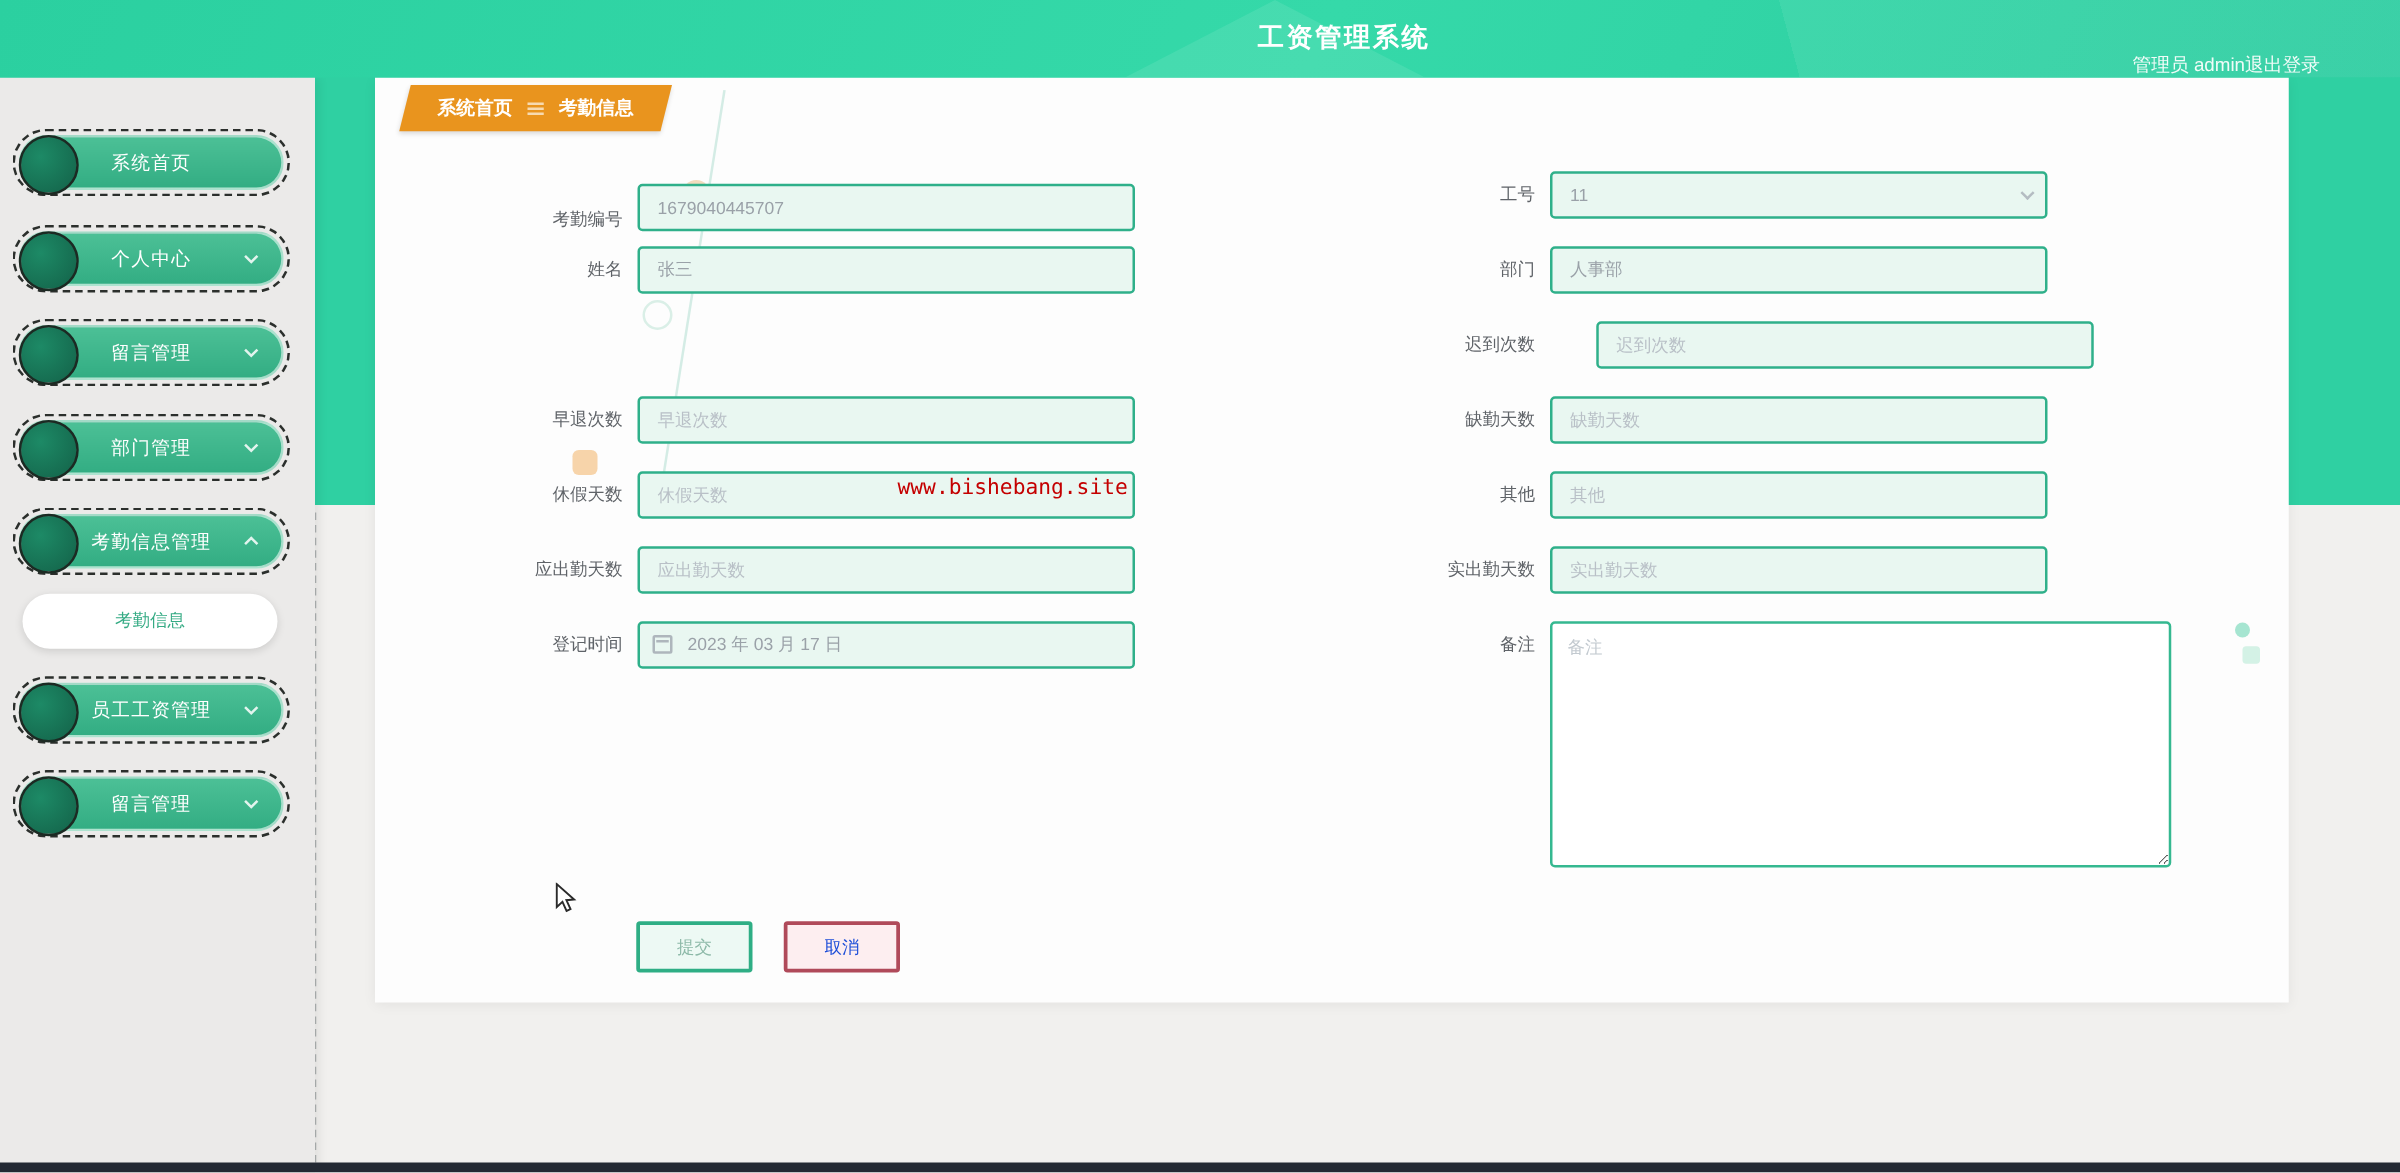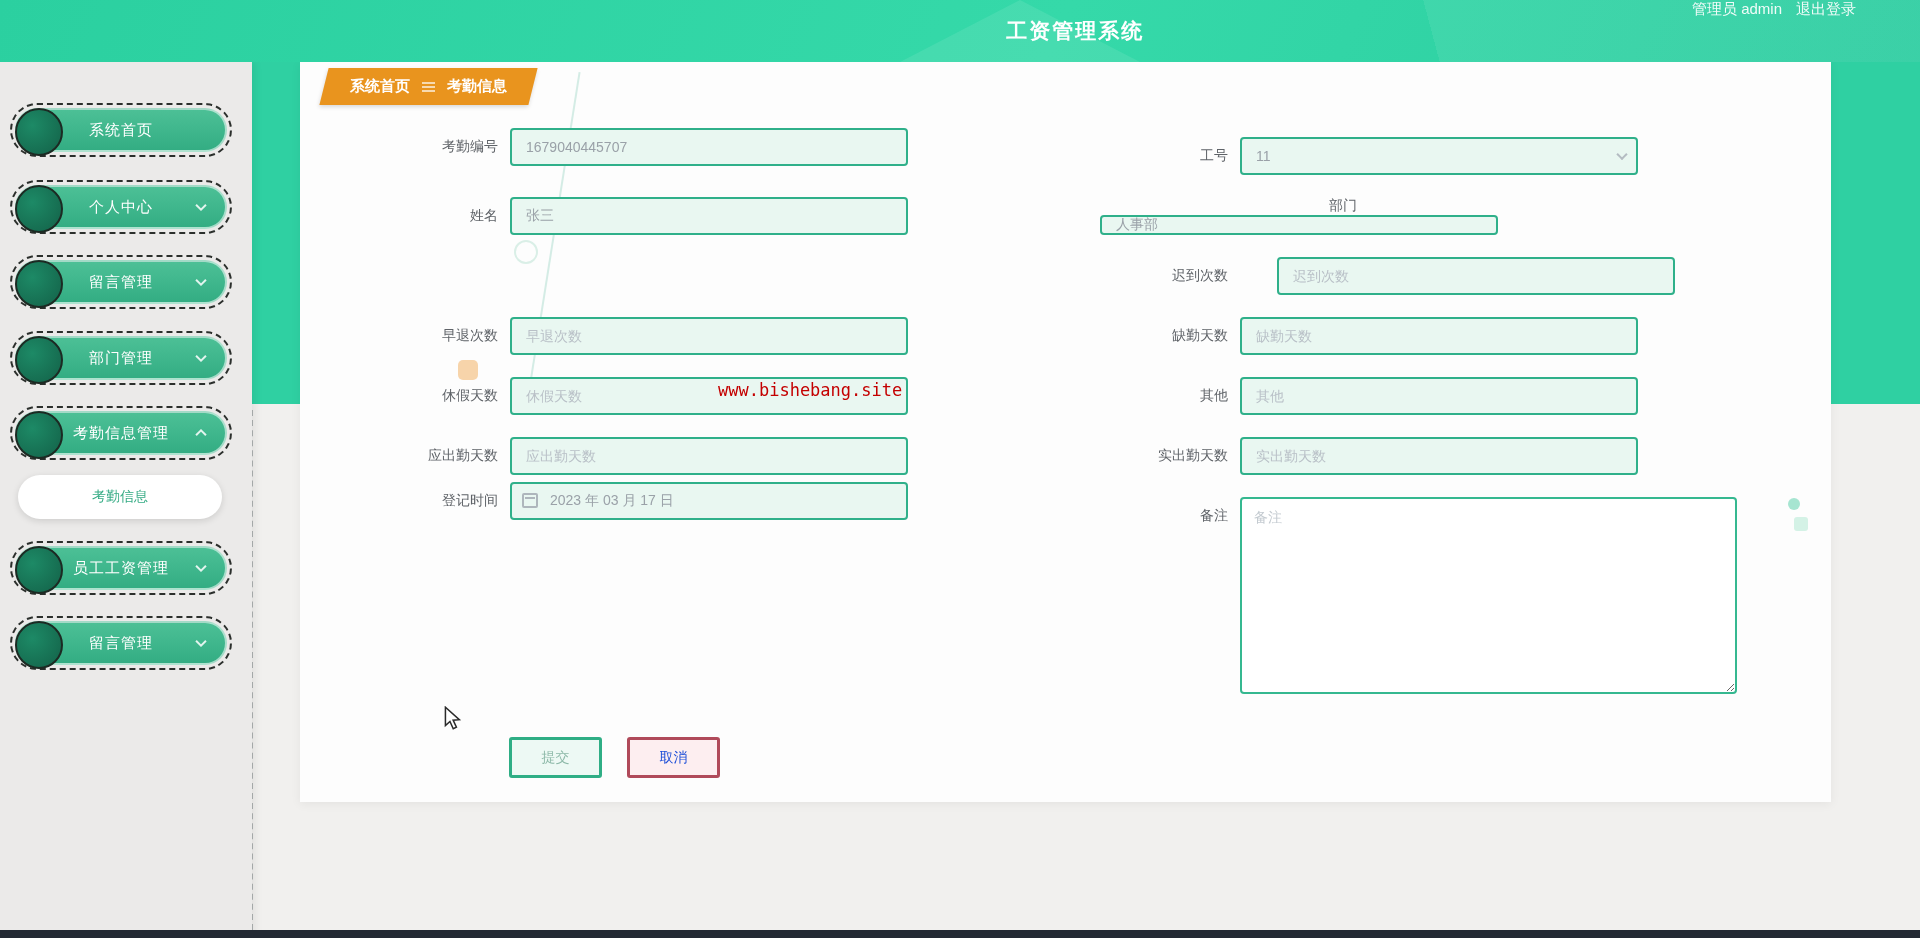--- a/index.html
+++ b/index.html
@@ -9,22 +9,22 @@
 
   
   .header { position:absolute; left:0; top:0; width:1920px; height:62px;
             background:linear-gradient(115deg,#2bd0a0,#35d9a9 55%,#2ccda0); overflow:hidden; z-index:5; }
   .header-tri { position:absolute; left:900px; top:0; width:240px; height:62px;
                 background:rgba(255,255,255,.09); clip-path:polygon(50% 0,0 100%,100% 100%); }
   .header-band { position:absolute; left:1080px; top:0; width:840px; height:62px;
                  background:linear-gradient(75deg,transparent 42%,rgba(255,255,255,.07) 42%); }
   .app-title { position:absolute; left:56%; top:0; transform:translateX(-50%); line-height:62px;
                color:#fff; font-size:21px; font-weight:bold; letter-spacing:2px; }
-  .header-right { position:absolute; right:64px; top:0; height:62px; display:flex; align-items:flex-start;
-                  gap:14px; color:rgba(255,255,255,.92); font-size:15px; }
+  .header-right { position:absolute; right:64px; top:0; height:62px; display:flex; align-items:flex-end;
+                  color:rgba(255,255,255,.92); font-size:15px; }
   .logout { cursor:pointer;font-family:Liberation Mono, monospace; }
 
   
   .sidebar { position:absolute; left:0; top:62px; width:252px; height:876px; background:#ebeae9;
              box-shadow:3px 0 8px rgba(0,0,0,.07); z-index:4; }
   .sidebar-dash { position:absolute; left:251px; top:410px; height:520px; width:0;
                   border-left:2px dashed rgba(90,100,105,.45); z-index:3; }
   .pill { position:absolute; left:10px; width:222px; height:54px; border:2px dashed #2b2f2c;
           border-radius:28px; padding:3px; cursor:pointer; }
   .pill-inner { width:100%; height:100%; border-radius:24px; position:relative;
@@ -185,56 +185,56 @@
     <div class="deco d-lineBR"></div>
 
     <div class="crumb">
       <div class="crumb-in">
         <span class="crumb-home">系统首页</span>
         <span class="sep-icon"></span>
         <span>考勤信息</span>
       </div>
     </div>
 
-    <div class="row" style="left:70px; top:66px;">
+    <div class="row" style="left:70px; top:85px;align-items:flex-end;">
       <div class="f-label">考勤编号</div>
       <div class="f-wrap"><input class="fld" readonly="" value="1679040445707" style=""></div>
     </div>
     <div class="row" style="left:70px; top:135px;">
       <div class="f-label">姓名</div>
       <div class="f-wrap"><input class="fld" readonly="" value="张三" style=""></div>
     </div>
     <div class="row" style="left:70px; top:255px;">
       <div class="f-label">早退次数</div>
       <div class="f-wrap"><input class="fld" placeholder="早退次数" style=""></div>
     </div>
     <div class="row" style="left:70px; top:315px;">
       <div class="f-label">休假天数</div>
       <div class="f-wrap"><input class="fld" placeholder="休假天数" style=""></div>
     </div>
     <div class="row" style="left:70px; top:375px;">
       <div class="f-label">应出勤天数</div>
       <div class="f-wrap"><input class="fld" placeholder="应出勤天数" style=""></div>
     </div>
-    <div class="row" style="left:70px; top:420px;">
+    <div class="row" style="left:70px; top:435px;">
       <div class="f-label">登记时间</div>
       <div class="f-wrap">
         <input class="fld with-icon" readonly="" value="2023 年 03 月 17 日" style="">
         <span class="cal-icon"></span>
       </div>
     </div>
 
     <div class="row" style="left:800px; top:75px;">
       <div class="f-label">工号</div>
       <div class="f-wrap">
         <input class="fld" readonly="" value="11" style="">
         <span class="sel-chev"></span>
       </div>
     </div>
-    <div class="row" style="left:800px; top:135px;flex-direction:column;">
+    <div class="row" style="left:800px; top:135px;">
       <div class="f-label">部门</div>
       <div class="f-wrap"><input class="fld" readonly="" value="人事部" style=""></div>
     </div>
     <div class="row" style="left:800px; top:195px;gap:37px;">
       <div class="f-label">迟到次数</div>
       <div class="f-wrap"><input class="fld" placeholder="迟到次数" style=""></div>
     </div>
     <div class="row" style="left:800px; top:255px;">
       <div class="f-label">缺勤天数</div>
       <div class="f-wrap"><input class="fld" placeholder="缺勤天数" style=""></div>

